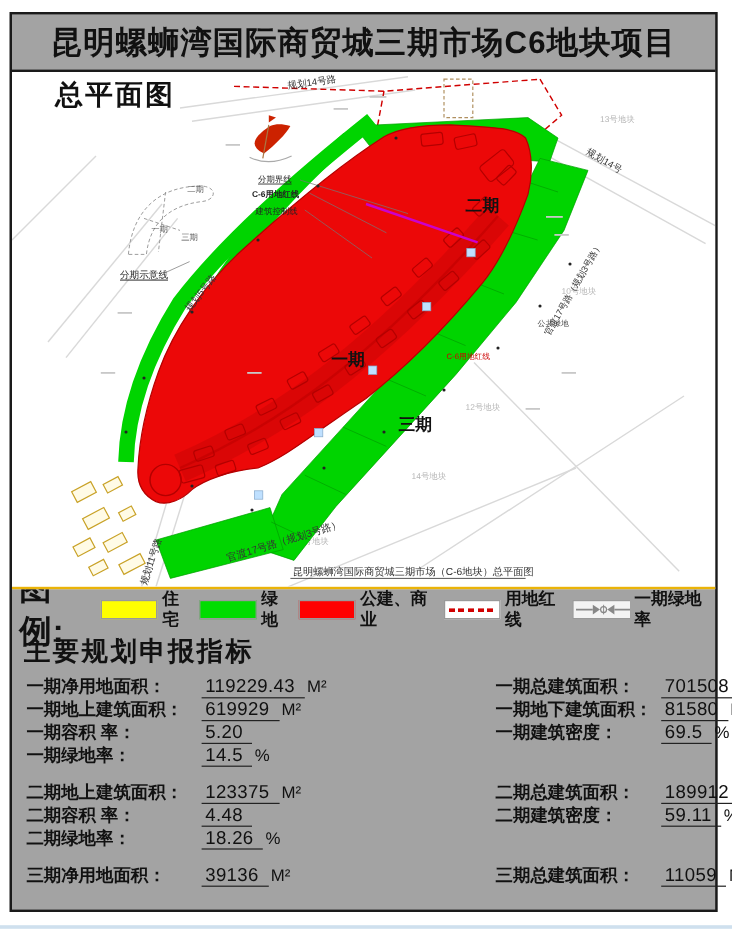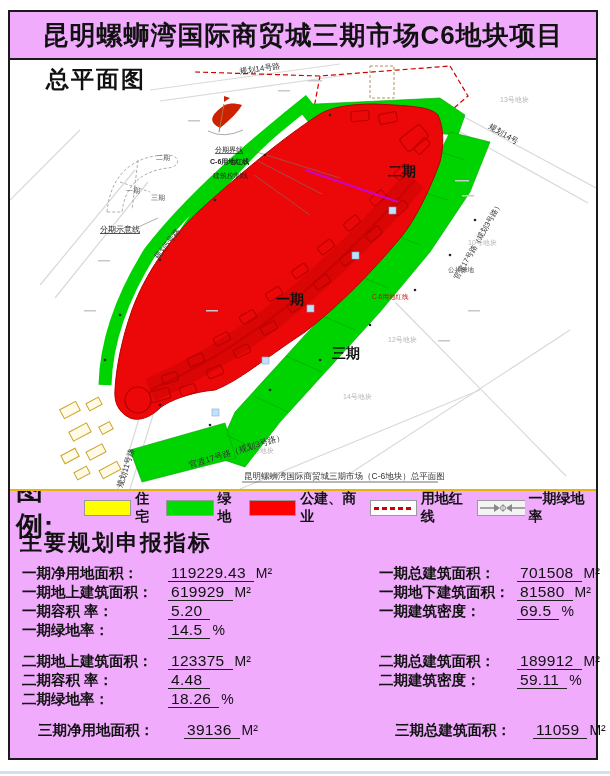--- a/index.html
+++ b/index.html
@@ -2,21 +2,21 @@
 <html><head>
 <meta charset="utf-8">
 <style>
   html,body{margin:0;padding:0;}
   body{
     width:610px;height:776px;position:relative;background:#fff;overflow:hidden;
     font-family:"Liberation Sans","DejaVu Sans",sans-serif;color:#111;
   }
   .frame{
     position:absolute;left:8px;top:10px;width:590px;height:750px;
-    border:2px solid #1a1a1a;box-sizing:border-box;background:#f0abfc;
+    border:2px solid #1a1a1a;box-sizing:border-box;background:#a3a3a3;
   }
   .title-bar{
     height:46px;border-bottom:2px solid #1a1a1a;display:flex;align-items:center;justify-content:center;
     font-size:26px;font-weight:bold;letter-spacing:1px;
   }
   .map-area{position:relative;height:429px;border-bottom:2px solid #eab308;background:#fff;overflow:hidden;}
   .map-heading{
     position:absolute;left:36px;top:4px;font-size:23px;font-weight:bold;letter-spacing:2px;z-index:5;
   }
   .map-svg{position:absolute;left:0;top:0;}
@@ -32,22 +32,22 @@
   .swatch-dashed{
     background:#fff;position:relative;
   }
   .swatch-dashed::after{
     content:"";position:absolute;left:3px;right:3px;top:6px;height:3px;
     background:repeating-linear-gradient(90deg,#d00000 0 5px,transparent 5px 8px);
   }
   .legend-label{font-size:14px;font-weight:bold;}
   .indicators{padding:2px 8px 0 8px;}
   .ind-heading{font-size:22px;font-weight:bold;letter-spacing:2px;margin:2px 0 5px 2px;}
-  .ind-group{display:grid;grid-template-columns:345px 1fr;margin-bottom:12px;}
-  .ind-group:last-child{margin-bottom:0;margin-left:16px;}
+  .ind-group{display:grid;grid-template-columns:345px 1fr;margin-bottom:12px;gap:34px;}
+  .ind-group:last-child{margin-bottom:0;}
   .ind-row{height:19px;line-height:19px;white-space:nowrap;}
   .ind-label{display:inline-block;min-width:146px;font-weight:bold;font-size:14.5px;}
   .ind-col-right .ind-label{min-width:138px;}
   .ind-value{font-size:15.5px;border-bottom:1px solid #222;padding:0 8px 0 3px;letter-spacing:.3px;}
   .ind-unit{font-size:14px;margin-left:2px;}
   .ind-col-right{padding-left:16px;}
   .ind-col-left{padding-left:4px;}
   .scan-line{position:absolute;left:0;top:771px;width:610px;height:3px;background:#cfe0ee;}
   text{font-family:"Liberation Sans","DejaVu Sans",sans-serif;}
 </style>

